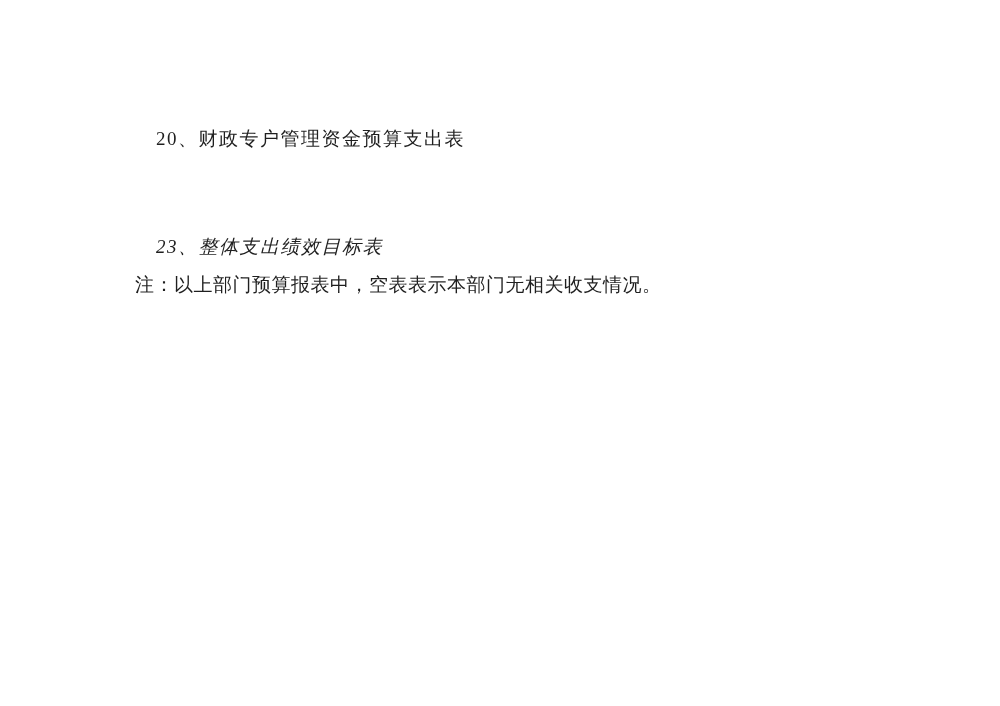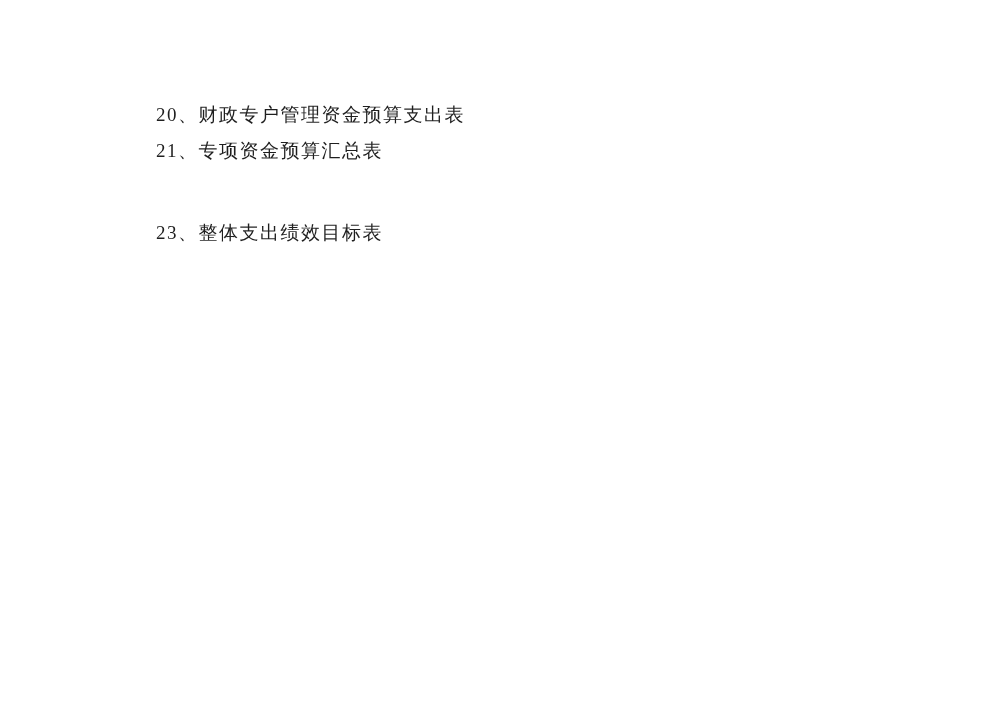--- a/index.html
+++ b/index.html
@@ -16,35 +16,36 @@
     position: relative;
     width: 1000px;
     height: 706px;
     background: #ffffff;
   }
   .doc-line {
     position: absolute;
     font-size: 19px;
     line-height: 20px;
     white-space: nowrap;
+    margin-top: 24px;
   }
   .list-item {
     left: 156px;
     letter-spacing: 1.5px;
   }
   .line-0 { top: 105px; }
   .line-1 { top: 141px; }
   .line-2 { top: 177px; }
-  .line-3 { top: 223px; }
+  .line-3 { top: 213px; font-style: italic; }
   .note-line {
     left: 135px;
     top: 251px;
     letter-spacing: 0.5px;
   }
 </style>
 </head>
 <body>
 
 <div class="page" style="background: rgb(255, 255, 255); color: rgb(31, 31, 31);">
   <div class="doc-line list-item line-0">20、财政专户管理资金预算支出表</div>
-  <div class="doc-line list-item line-1">21、专项资金预算汇总表</div>
   <div class="doc-line list-item line-3">23、整体支出绩效目标表</div>
+  <div class="doc-line note-line">注：以上部门预算报表中，空表表示本部门无相关收支情况。</div>
 </div>
 
 </body></html>

